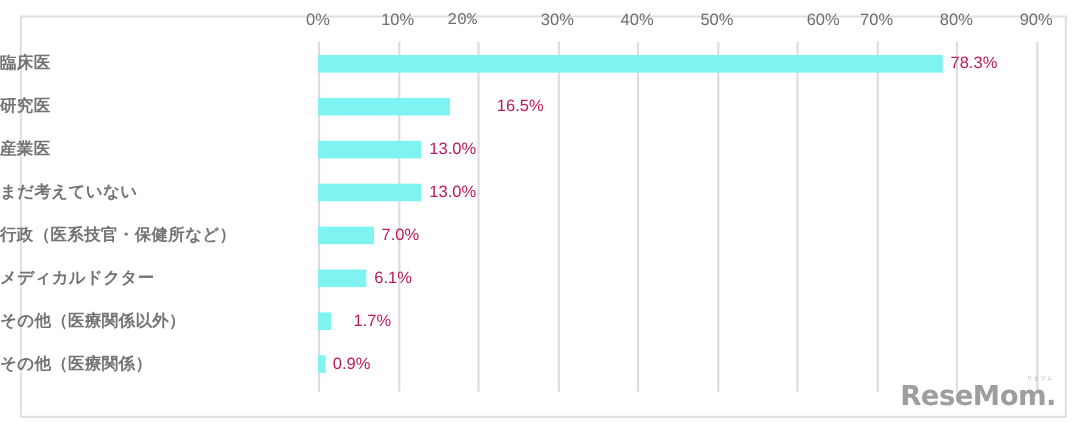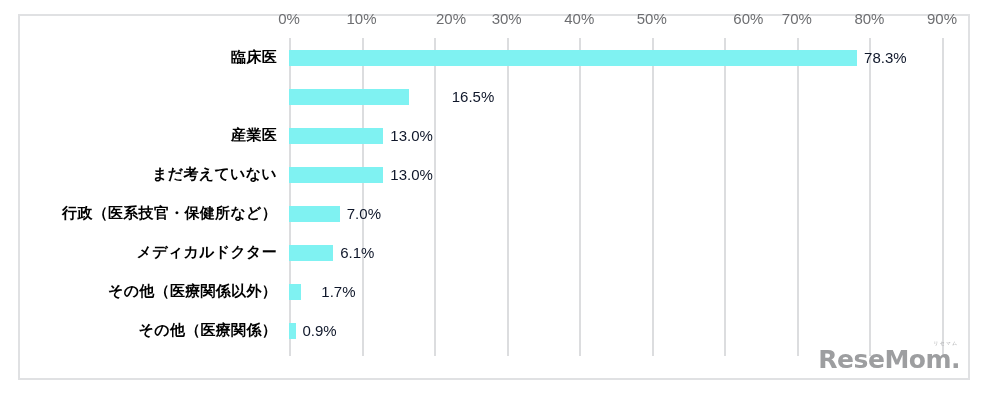--- a/index.html
+++ b/index.html
@@ -81,37 +81,37 @@
     left: 0;
     width: 988px;
     height: 39px;
     display: flex;
     align-items: center;
   }
   .cat-label {
     position: absolute;
     left: 0;
     width: 277px;
-    text-align: right;
+    text-align: left;
     font-size: 15px;
     font-weight: bold;
-    color: #000000;
+    color: #737373;
     white-space: nowrap;
     letter-spacing: 0.3px;
   }
   .bar {
     position: absolute;
     left: 289px;
     height: 16px;
     background: #7ff2f2;
   }
   .value-label {
     position: absolute;
     font-size: 15px;
-    color: #0f172a;
+    color: #be185d;
     white-space: nowrap;
     letter-spacing: 0px;
   }
 
   
   #watermark {
     position: absolute;
     right: 28px;
     bottom: 22px;
     height: 30px;
@@ -140,21 +140,21 @@
 </head>
 <body>
 
 <div id="chart-root">
 
   <div id="frame"></div>
 
   <div id="axis-top">
       <span class="axis-tick-label" style="left: 289px;">0%</span>
       <span class="axis-tick-label" style="left: 361.556px;">10%</span>
-      <span class="axis-tick-label" style="left: 451px;">20%</span>
+      <span class="axis-tick-label" style="left: 420px; font-family: Liberation Mono, monospace;">20%</span>
       <span class="axis-tick-label" style="left: 506.667px;">30%</span>
       <span class="axis-tick-label" style="left: 579.222px;">40%</span>
       <span class="axis-tick-label" style="left: 651.778px;">50%</span>
       <span class="axis-tick-label" style="left: 724.333px; margin-left: 24px;">60%</span>
       <span class="axis-tick-label" style="left: 796.889px;">70%</span>
       <span class="axis-tick-label" style="left: 869.444px;">80%</span>
       <span class="axis-tick-label" style="left: 942px;">90%</span>
     </div>
 
   <div id="plot-area">
@@ -170,20 +170,21 @@
       <div class="gridline" style="left: 653px;"></div>
     </div>
 
   <div id="rows">
       <div class="row" style="top: 0px;">
         <span class="cat-label">臨床医</span>
         <div class="bar" style="width: 568.11px; height: 16px; background: rgb(127, 242, 242);"></div>
         <span class="value-label" style="left: 864.11px;">78.3%</span>
       </div>
       <div class="row" style="top: 39px;">
+        <span class="cat-label">研究医</span>
         <div class="bar" style="width: 119.717px; height: 16px; background: rgb(127, 242, 242);"></div>
         <span class="value-label" style="left: 415.717px; margin-left: 36px;">16.5%</span>
       </div>
       <div class="row" style="top: 78px;">
         <span class="cat-label">産業医</span>
         <div class="bar" style="width: 94.3222px; height: 16px; background: rgb(127, 242, 242);"></div>
         <span class="value-label" style="left: 390.322px;">13.0%</span>
       </div>
       <div class="row" style="top: 117px;">
         <span class="cat-label">まだ考えていない</span>

